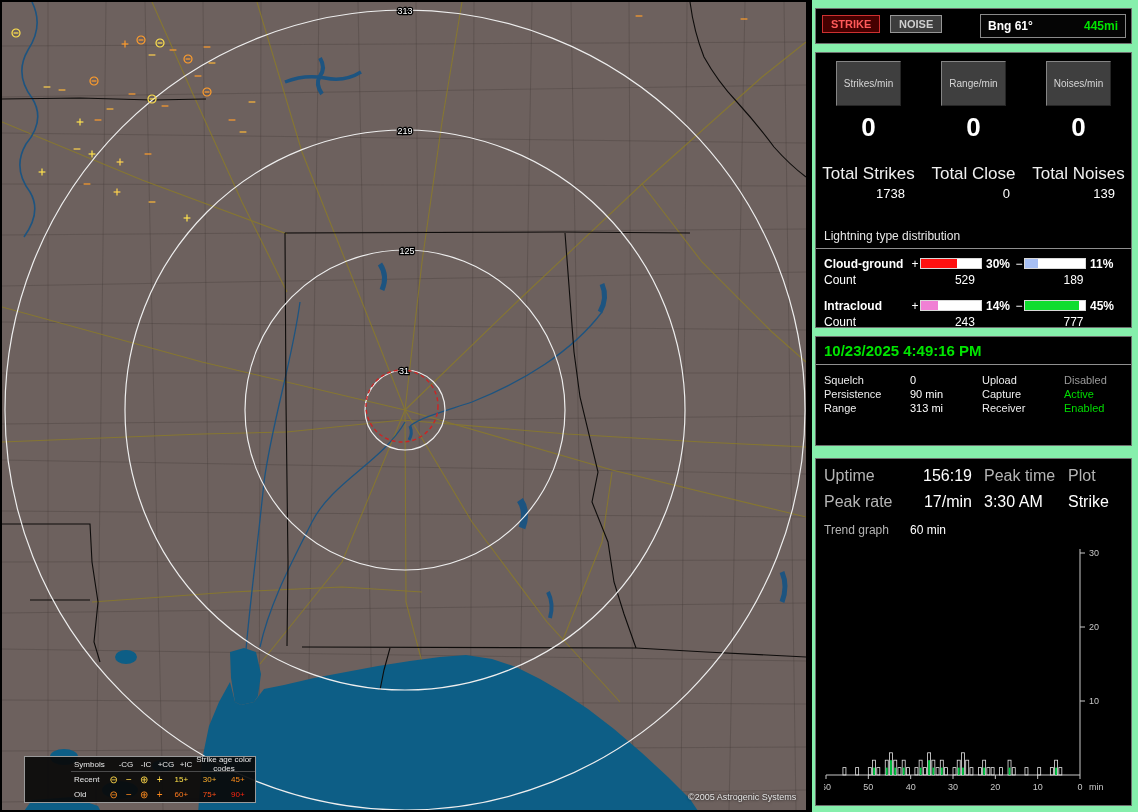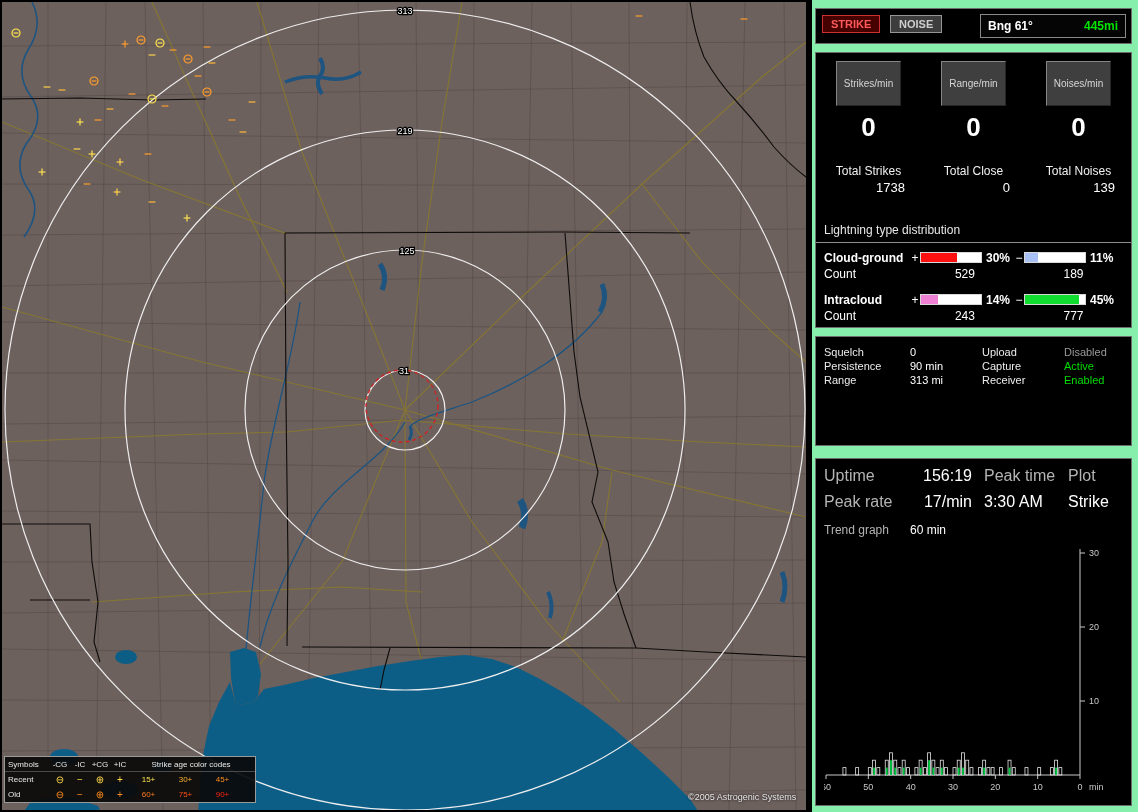--- a/index.html
+++ b/index.html
@@ -5,22 +5,22 @@
   *{margin:0;padding:0;box-sizing:border-box;}
   html,body{width:1138px;height:812px;background:#000;overflow:hidden;
     font-family:"Liberation Sans",sans-serif;color:#fff;}
   #map-wrap{position:absolute;left:2px;top:2px;width:804px;height:808px;}
   #map{position:absolute;left:0;top:0;width:804px;height:808px;display:block;background:var(--map-bg);}
   .ring-label{font-size:9px;fill:#ffffff;stroke:#000;stroke-width:2.5px;paint-order:stroke;
     text-anchor:middle;font-family:"Liberation Sans",sans-serif;}
   .trend-lab{font-size:9px;fill:#c8c8c8;font-family:"Liberation Sans",sans-serif;}
 
   
-  .legend{position:absolute;left:2px;top:754px;width:252px;background:rgba(10,10,10,.93);
-    border:1px solid #9a9a9a;font-size:8px;color:#e8e8e8;}
+  .legend{position:absolute;left:22px;top:754px;width:232px;background:rgba(10,10,10,.93);
+    border:1px solid #9a9a9a;font-size:8px;color:#e8e8e8;padding-left:46px;}
   .legend-row{display:flex;align-items:center;height:15px;padding:0 3px;}
   .legend-row.hdr{border-bottom:1px solid #4a4a4a;}
   .lg-label{width:42px;}
   .lg-sym{width:20px;text-align:center;font-size:10px;line-height:10px;}
   .lg-symhdr{width:20px;text-align:center;}
   .lg-agehdr{flex:1;text-align:center;}
   .lg-age{width:37px;text-align:center;}
   .copyright{position:absolute;left:686px;top:790px;font-size:9px;color:#e6e6e6;text-shadow:0 0 3px #000;}
 
   
@@ -37,21 +37,21 @@
   .bng-box{position:absolute;right:5px;top:5px;width:146px;height:24px;border:1px solid #8a8a8a;
     background:#050505;display:flex;align-items:center;justify-content:space-between;
     padding:8px 7px;font-weight:bold;font-size:12px;}
   .green{color:var(--green);}
 
   .cnt-grid{display:grid;grid-template-columns:1fr 1fr 1fr;text-align:center;}
   .chips{margin-top:8px;}
   .chip{background:#3f3f3f;color:#d6d6d6;font-size:10px;padding:16px 7px;display:inline-block;
     border:1px solid;border-color:#858585 #262626 #262626 #858585;}
   .zeros{margin-top:6px;font-size:26px;font-weight:bold;line-height:30px;}
-  .totlab{margin-top:22px;font-size:12px;color:#f0f0f0;}
+  .totlab{margin-top:22px;font-size:17px;color:#f0f0f0;}
   .totval{margin-top:2px;font-size:13px;color:#fff;}
   .totval .cell{text-align:right;padding-right:16px;}
 
   .dist-title{margin-top:26px;padding:2px 8px 5px;color:#e8e8e8;border-bottom:1px solid #8f8f8f;}
   .dist-line{display:flex;align-items:center;margin-top:7px;padding:0 8px;height:15px;}
   .dist-name{width:86px;font-weight:bold;}
   .dist-sign{width:10px;text-align:center;}
   .dist-bar{width:62px;height:11px;background:#ffffff;border:1px solid #d8d8d8;display:inline-block;overflow:hidden;}
   .dist-fill{display:block;height:100%;}
   .dist-pct{width:32px;padding-left:4px;font-weight:bold;}
@@ -373,20 +373,21 @@
     <div class="dist-count">
       <span class="dist-name">Count</span>
       <span class="sp"></span>
       <span class="cnt">243</span>
       <span class="sp"></span>
       <span class="cnt">777</span>
     </div>
   </div>
 
   <div class="sec sec-clock">
+    <div class="date-hdr">10/23/2025 4:49:16 PM</div>
     <div class="settings">
       <div class="set-grid">
         <span class="lbl">Squelch</span>
         <span class="val">0</span>
         <span class="lbl">Upload</span>
         <span class="val" style="color: rgb(154, 154, 154);">Disabled</span>
 
         <span class="lbl">Persistence</span>
         <span class="val">90 min</span>
         <span class="lbl">Capture</span>

